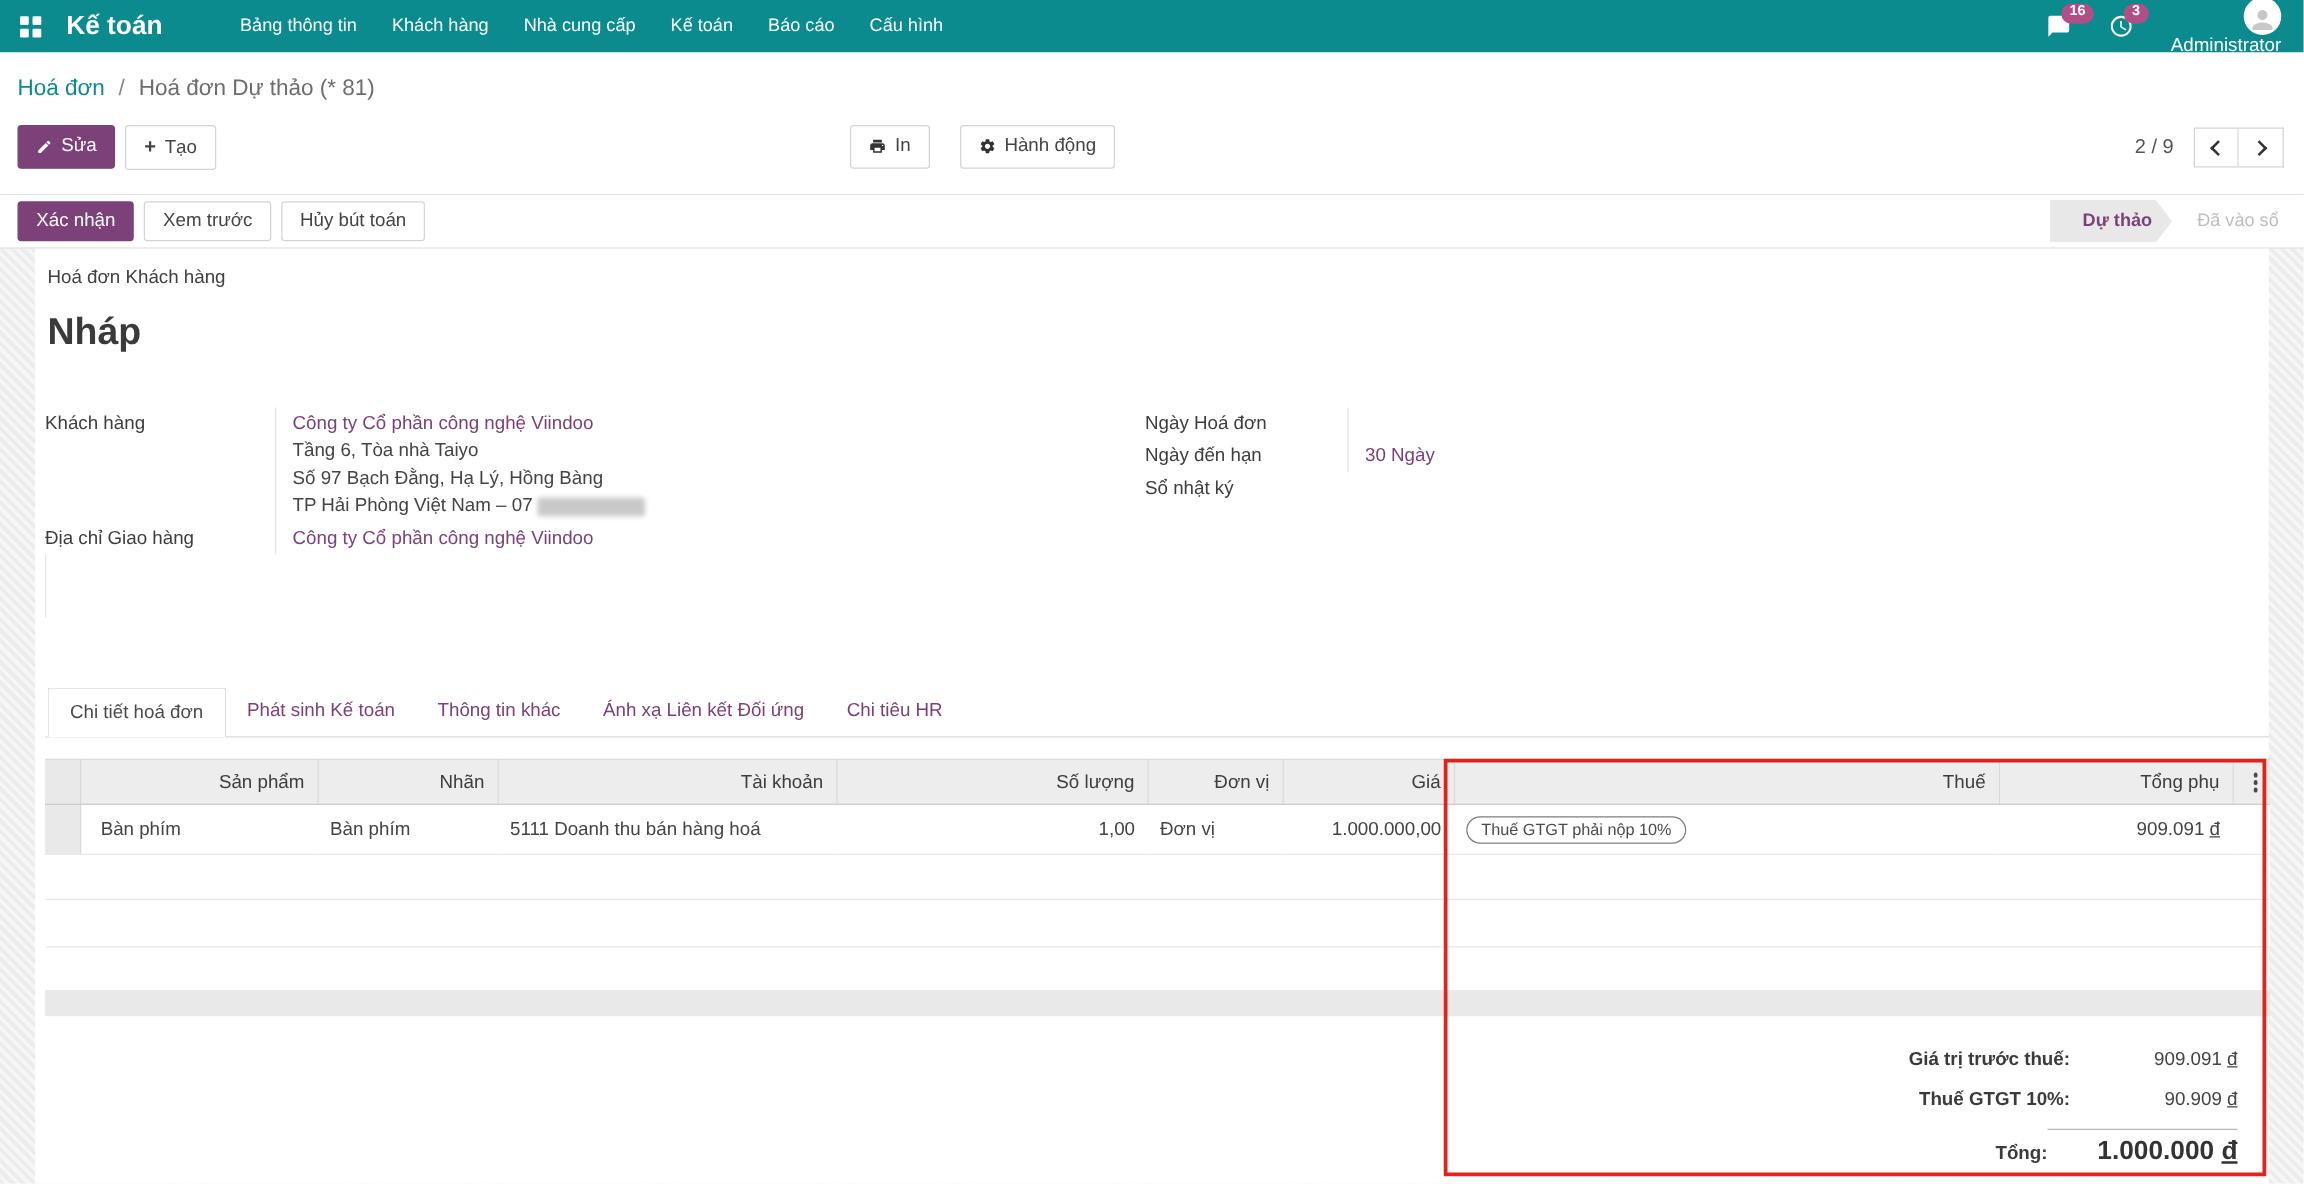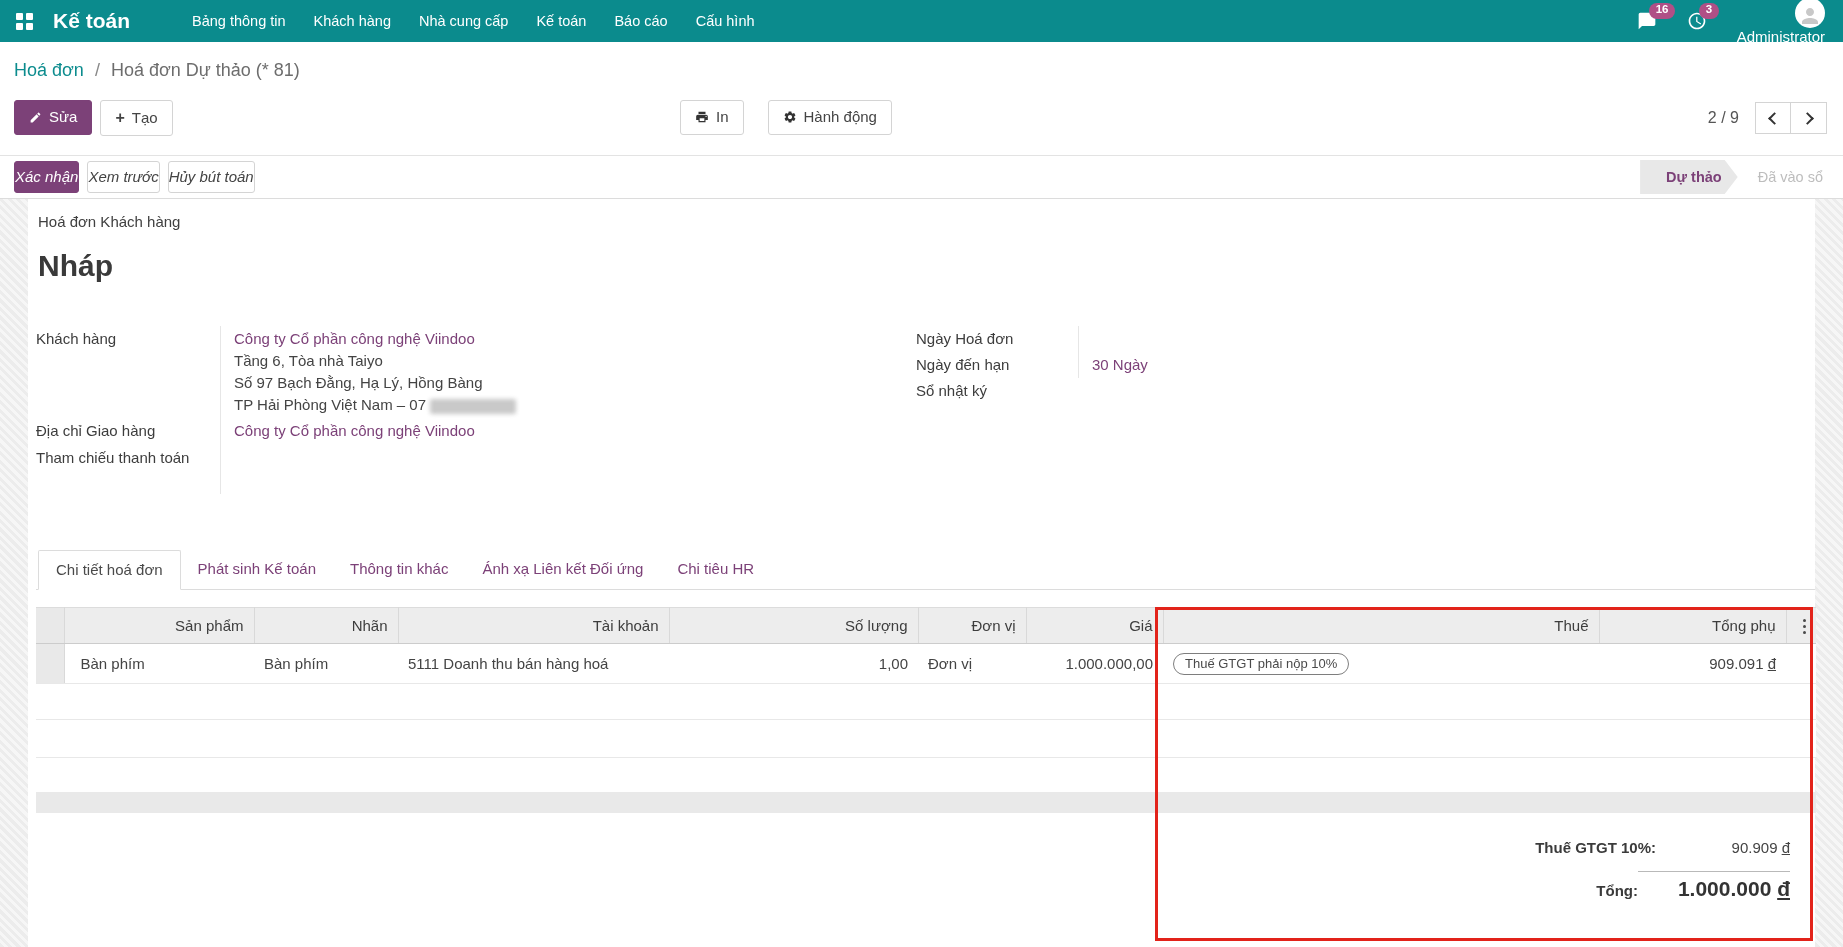--- a/index.html
+++ b/index.html
@@ -40,21 +40,21 @@
   .pager-btns { display:flex; }
   .pager-btn { width:36px; height:32px; border:1px solid #d4d4d4; background:#fff; display:flex; align-items:center; justify-content:center; cursor:pointer; }
   .pager-btn + .pager-btn { border-left:none; }
   .chev { width:9px; height:9px; border-right:2.5px solid #333; border-bottom:2.5px solid #333; }
   .chev.left { transform:rotate(135deg); margin-left:3px; }
   .chev.right { transform:rotate(-45deg); margin-right:3px; }
 
   
   .statusbar { height:44px; flex:0 0 44px; background:#fff; border-top:1px solid #e3e3e3; border-bottom:1px solid #dcdcdc;
                display:flex; align-items:center; padding-left:14px; }
-  .statusbar .btn { padding:6px 0;font-style:italic; }
+  .statusbar .btn { padding:6px 14px; }
   .status-steps { margin-left:auto; display:flex; align-items:stretch; height:34px; }
   .step { display:flex; align-items:center; font-size:14.5px; padding:0 22px; }
   .step.active { background:#e8e8e8; color:#7c4178; font-weight:700; padding:0 16px 0 26px;
                  clip-path:polygon(0 0, calc(100% - 13px) 0, 100% 50%, calc(100% - 13px) 100%, 0 100%); }
   .step.inactive { color:#bdbdbd; padding:0 20px; }
 
   
   .form-area { flex:1 1 auto; position:relative;
     background:repeating-linear-gradient(45deg,#ececec 0 3px,#f6f6f6 3px 6px); }
   .sheet { position:absolute; left:28px; right:28px; top:0; bottom:0; background:#fff; padding:8px 0 0 8px; }
@@ -219,21 +219,20 @@
             <div class="addr-line">Tầng 6, Tòa nhà Taiyo</div>
             <div class="addr-line">Số 97 Bạch Đằng, Hạ Lý, Hồng Bàng</div>
             <div class="addr-line"><span>TP Hải Phòng Việt Nam – 07</span><span class="redacted"></span></div>
           </div>
         </div>
         <div class="frow">
           <div class="flabel">Địa chỉ Giao hàng</div>
           <div class="fvalue"><span class="link">Công ty Cổ phần công nghệ Viindoo</span></div>
         </div>
         <div class="frow">
-          <div class="flabel" style="line-height:24px;">Tham chiếu thanh toán</div>
           <div class="fvalue" style="min-height:50px;"></div>
         </div>
       </div>
       <div class="group-right">
         <div class="frow">
           <div class="flabel">Ngày Hoá đơn</div>
           <div class="fvalue"></div>
         </div>
         <div class="frow">
           <div class="flabel">Ngày đến hạn</div>
@@ -308,20 +307,24 @@
           <tr class="empty empty2">
               <td colspan="10"></td>
             </tr>
         </tbody>
       </table>
       <div class="gray-band"></div>
     </div>
 
     <div class="totals">
       <div class="trow">
+        <span class="tlabel">Giá trị trước thuế:</span>
+        <span class="tvalue"><span>909.091</span> <span class="cur">đ</span></span>
+      </div>
+      <div class="trow">
         <span class="tlabel">Thuế GTGT 10%:</span>
         <span class="tvalue"><span>90.909</span> <span class="cur">đ</span></span>
       </div>
       <div class="trow grand">
         <span class="tlabel">Tổng:</span>
         <span class="tvalue"><span>1.000.000</span> <span class="cur">đ</span></span>
       </div>
     </div>
   </div>
 </div>

